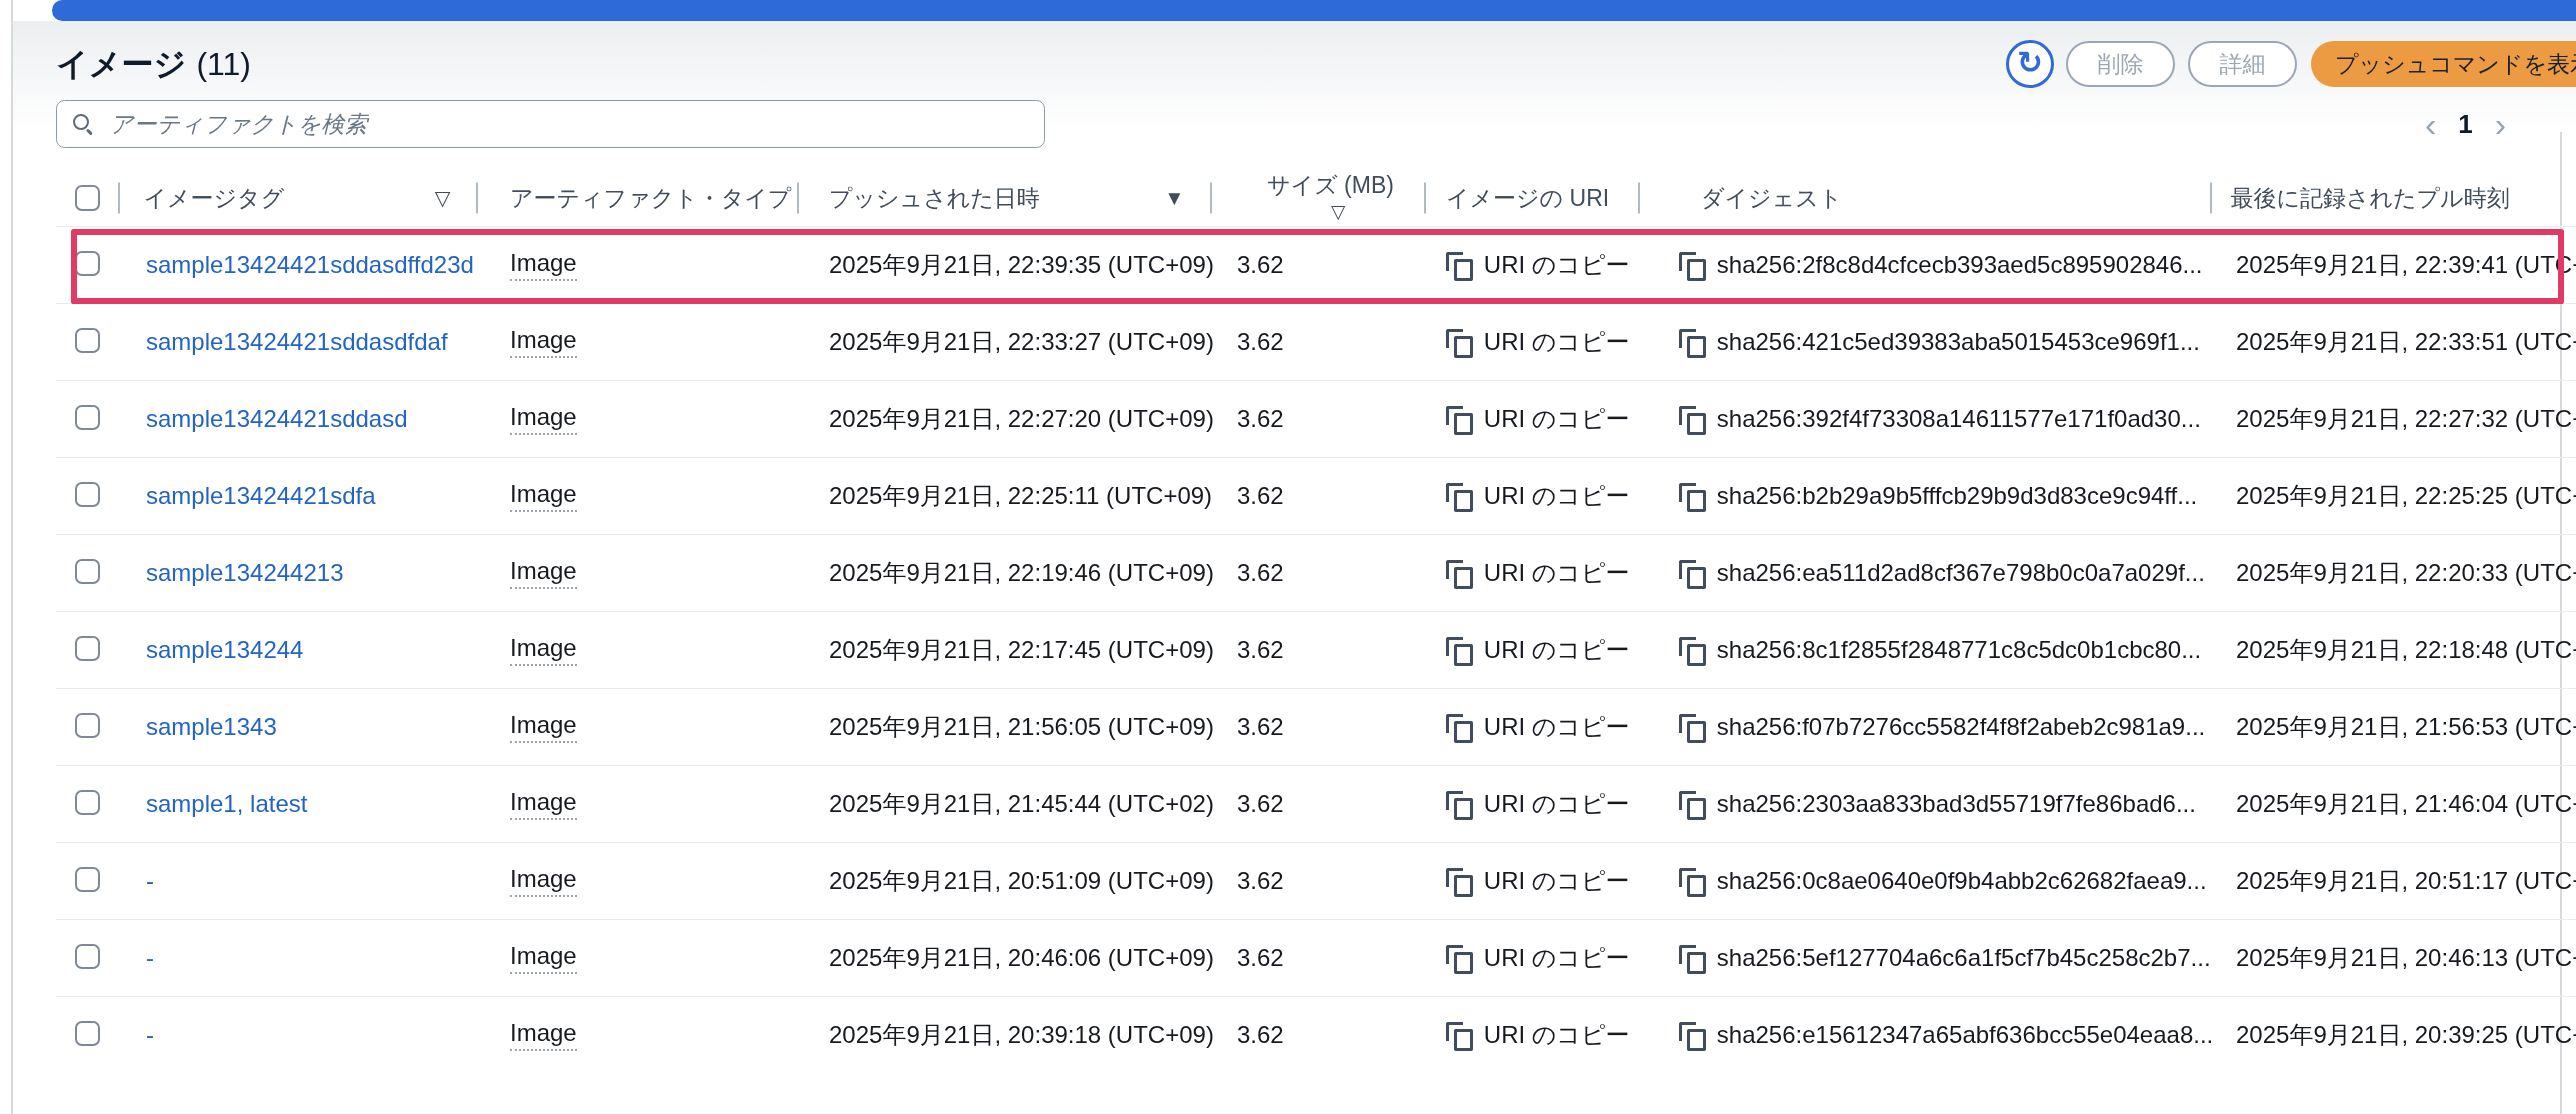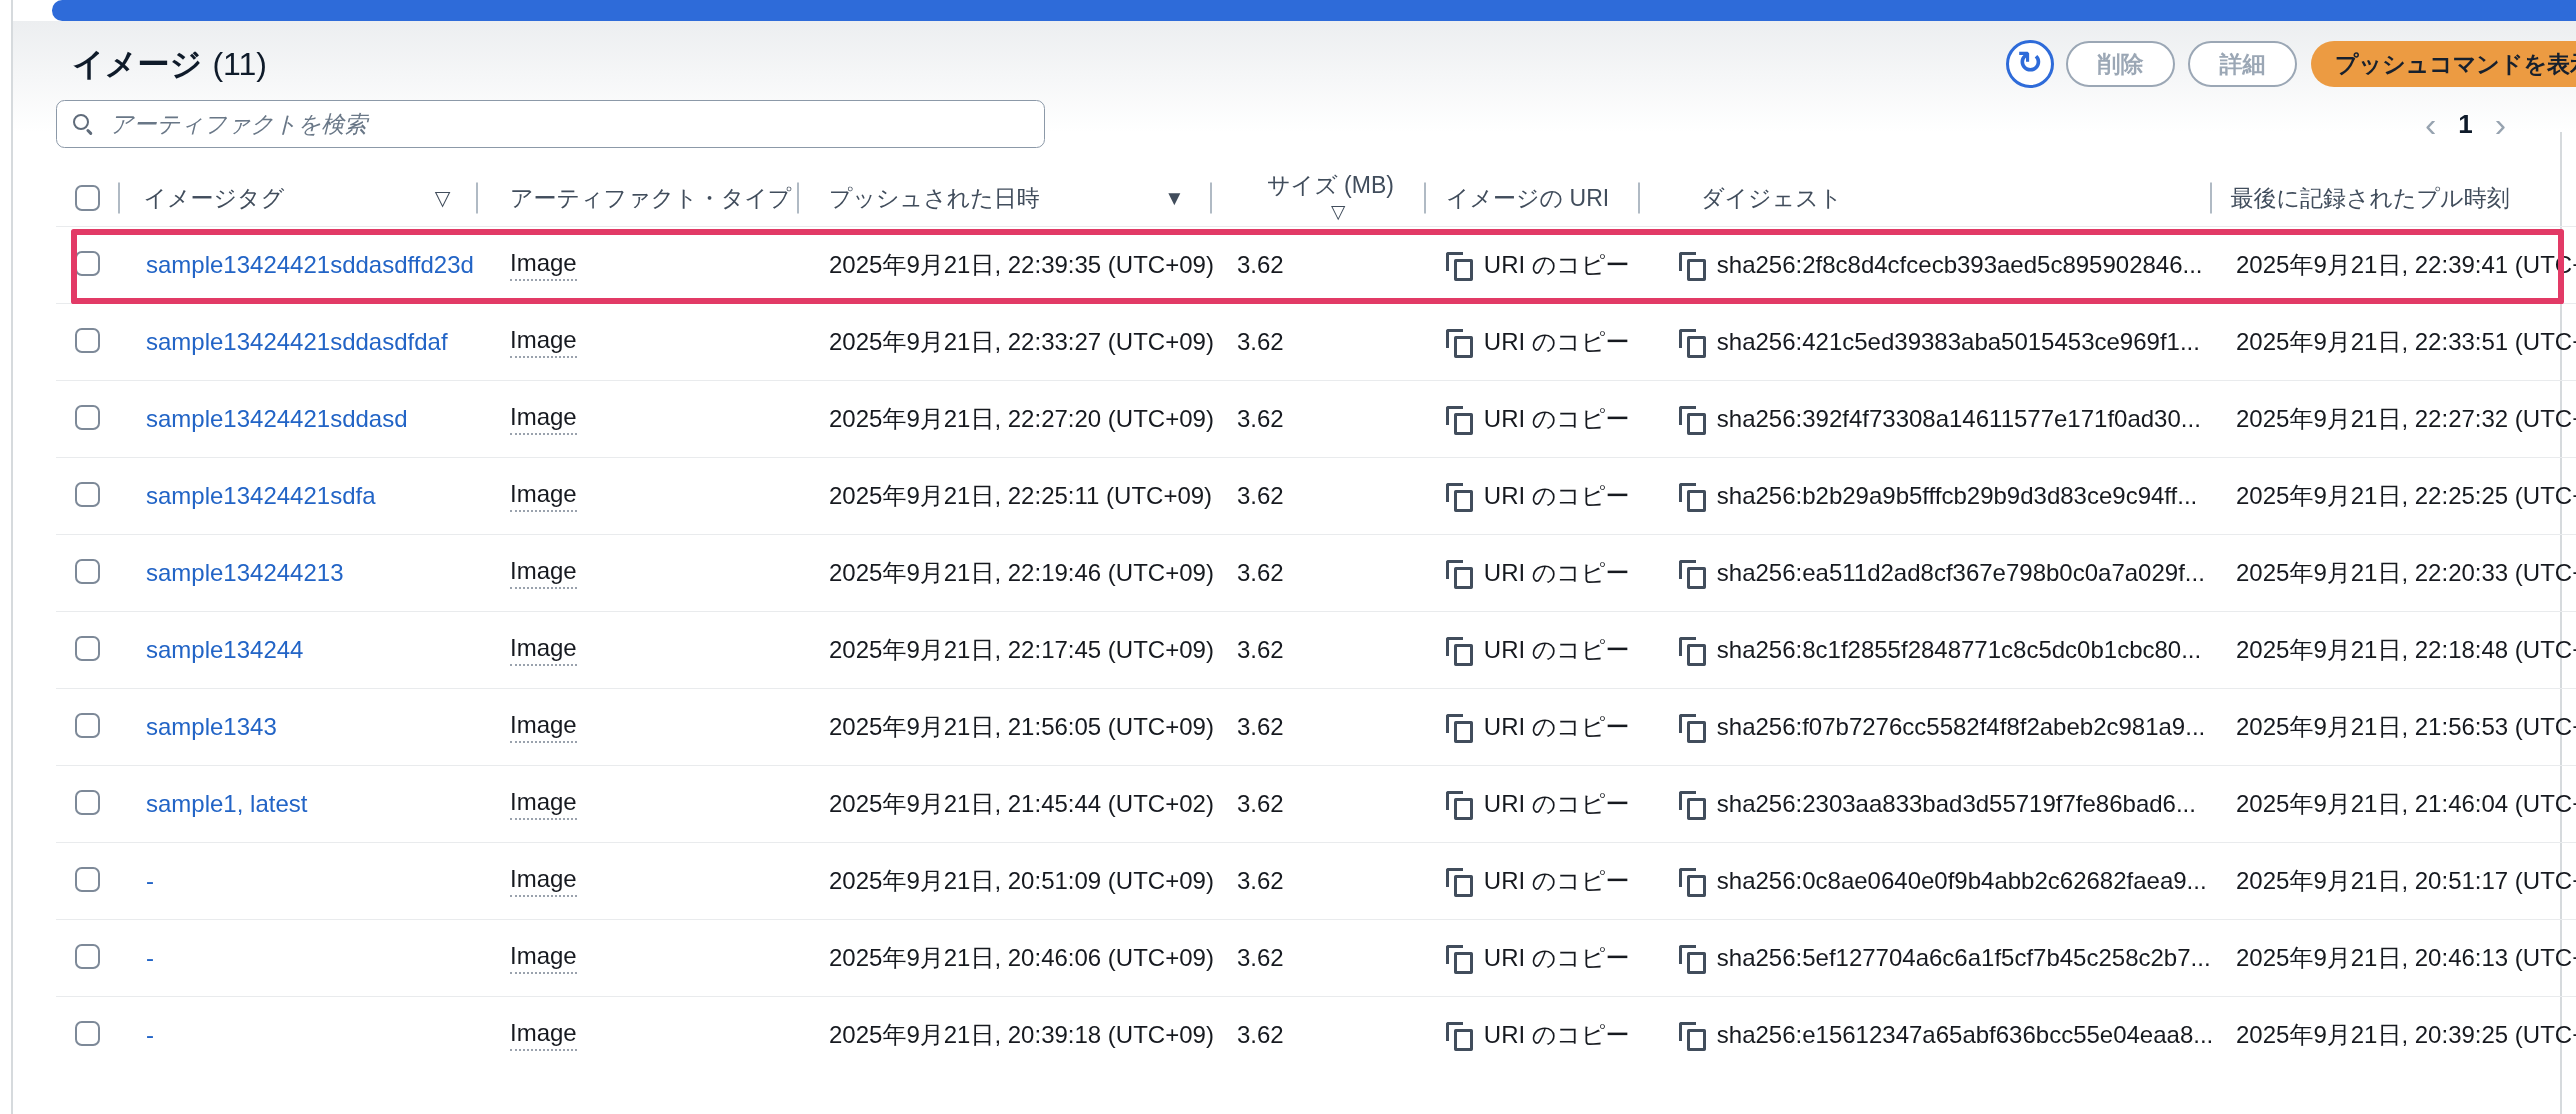--- a/index.html
+++ b/index.html
@@ -19,26 +19,26 @@
   .page{position:relative;width:2576px;height:1114px;overflow:hidden;background:#fff;}
 
   .edge-left{position:absolute;left:11px;top:0;width:1.7px;height:1114px;background:#d6dadd;}
   .edge-right{position:absolute;left:2560px;top:95px;width:1.7px;height:1019px;background:#d6dadd;}
 
   .flash-bar{position:absolute;left:52px;top:0;right:0;height:21px;background:var(--top-bar);
              border-radius:10.2px 0 0 10.2px;}
   .hdr-grad{position:absolute;left:12.8px;top:21px;right:0;height:111px;
             background:linear-gradient(#eceef0,#ffffff);}
 
-  .page-title{position:absolute;left:72px;top:43px;font-size:32px;color:#0f1b2a;white-space:nowrap;}
+  .page-title{position:absolute;left:56px;top:43px;font-size:32px;color:#0f1b2a;white-space:nowrap;}
   .page-title .t{font-weight:700;}
   .page-title .c{font-weight:400;margin-left:10.2px;}
 
   .btn{position:absolute;top:41px;height:46px;display:flex;align-items:center;justify-content:center;
-       font-size:23px;font-weight:700;box-sizing:border-box;white-space:nowrap;cursor:pointer;}
+       font-size:23px;font-weight:400;box-sizing:border-box;white-space:nowrap;cursor:pointer;}
   .refresh-btn{position:absolute;left:2006px;top:40px;width:48px;height:48px;box-sizing:border-box;
        border:3.4px solid var(--top-bar);border-radius:50%;color:var(--top-bar);background:#fff;
        display:flex;align-items:center;justify-content:center;cursor:pointer;}
   .refresh-glyph{font-size:31px;font-weight:700;line-height:1;transform:translateY(-1.7px);}
   .btn-delete{left:2066px;width:109px;border:2.6px solid var(--disabled);border-radius:23px;
               color:var(--disabled);background:#fff;}
   .btn-details{left:2188px;width:109px;border:2.6px solid var(--disabled);border-radius:23px;
                color:var(--disabled);background:#fff;}
   .btn-push{left:2311px;width:306px;border-radius:23px;background:var(--primary);color:#16202e;}
 

